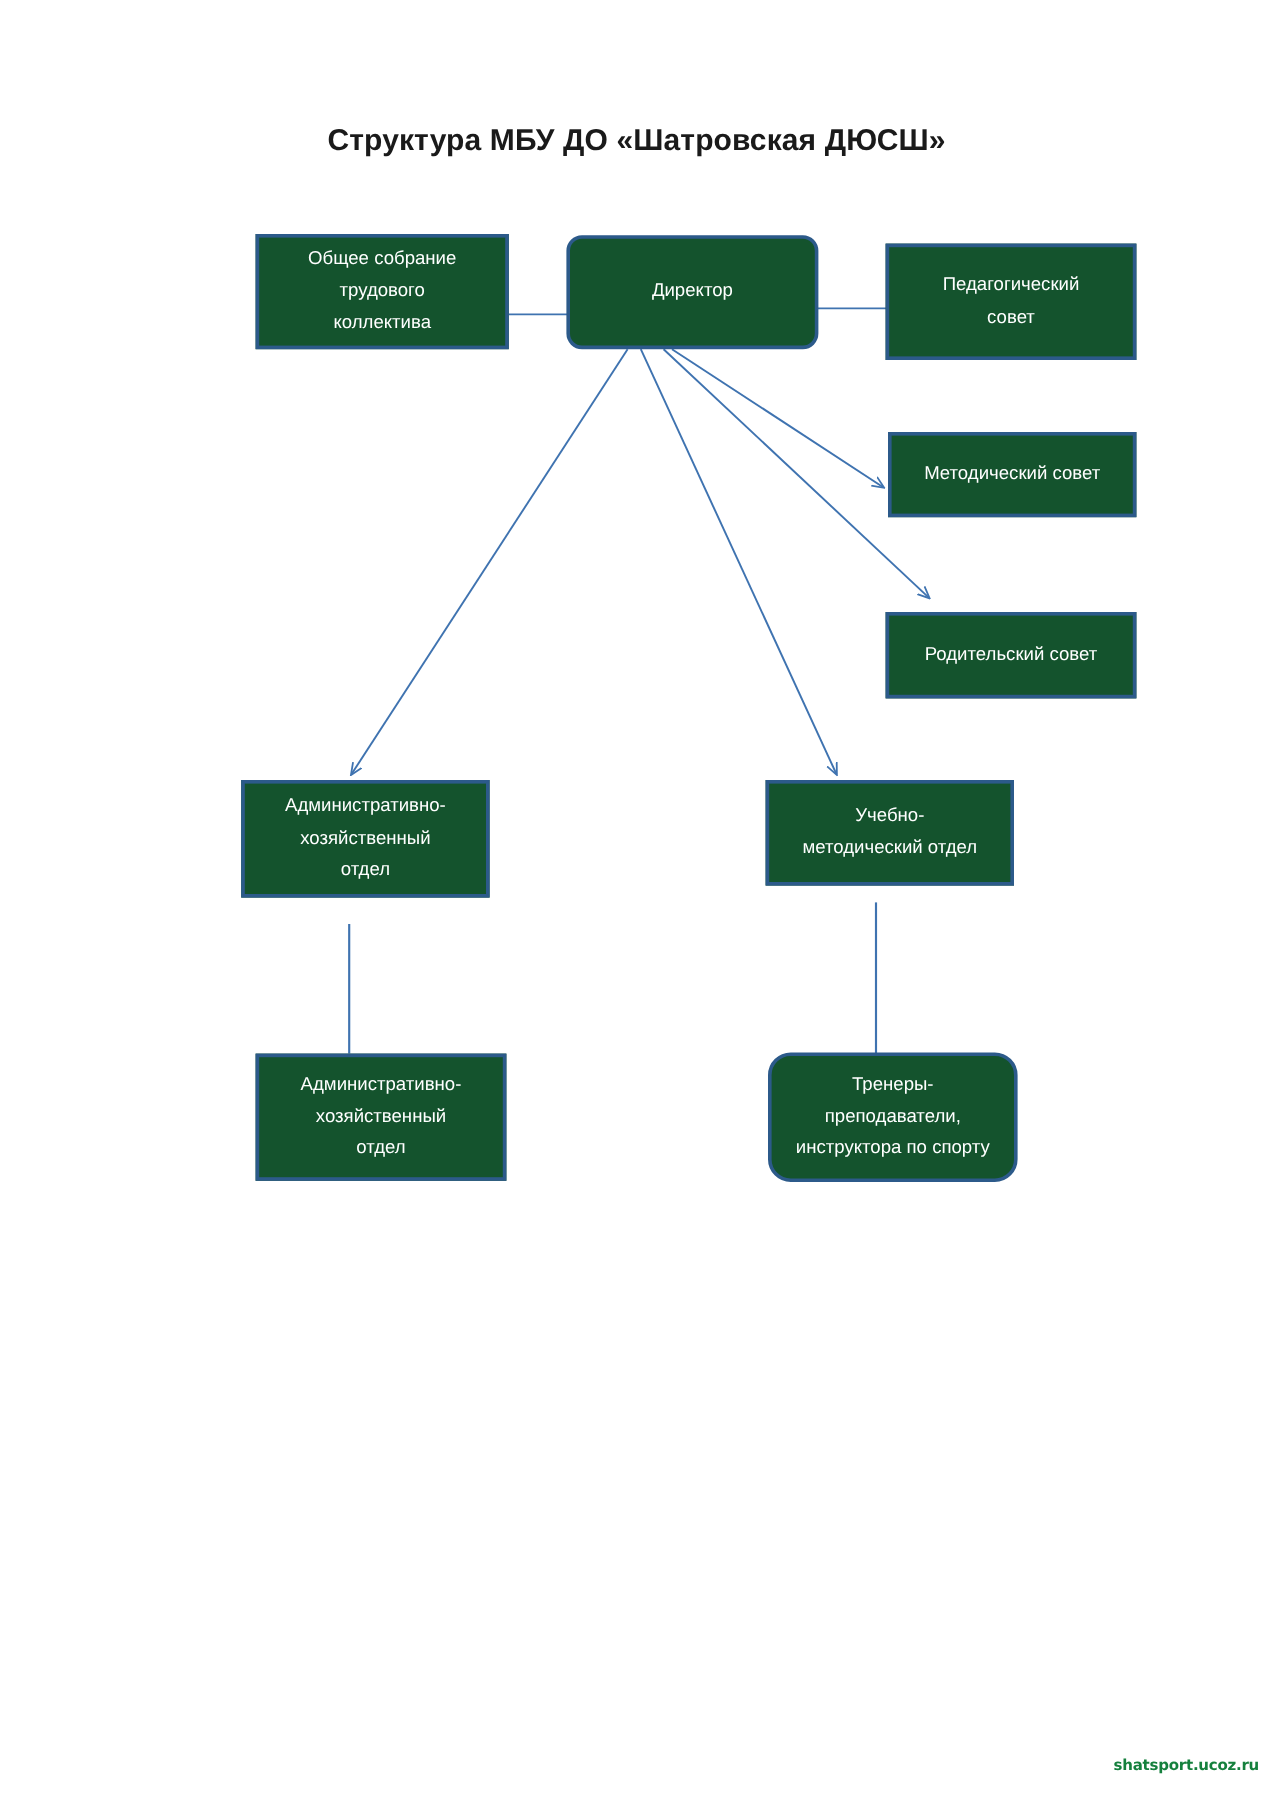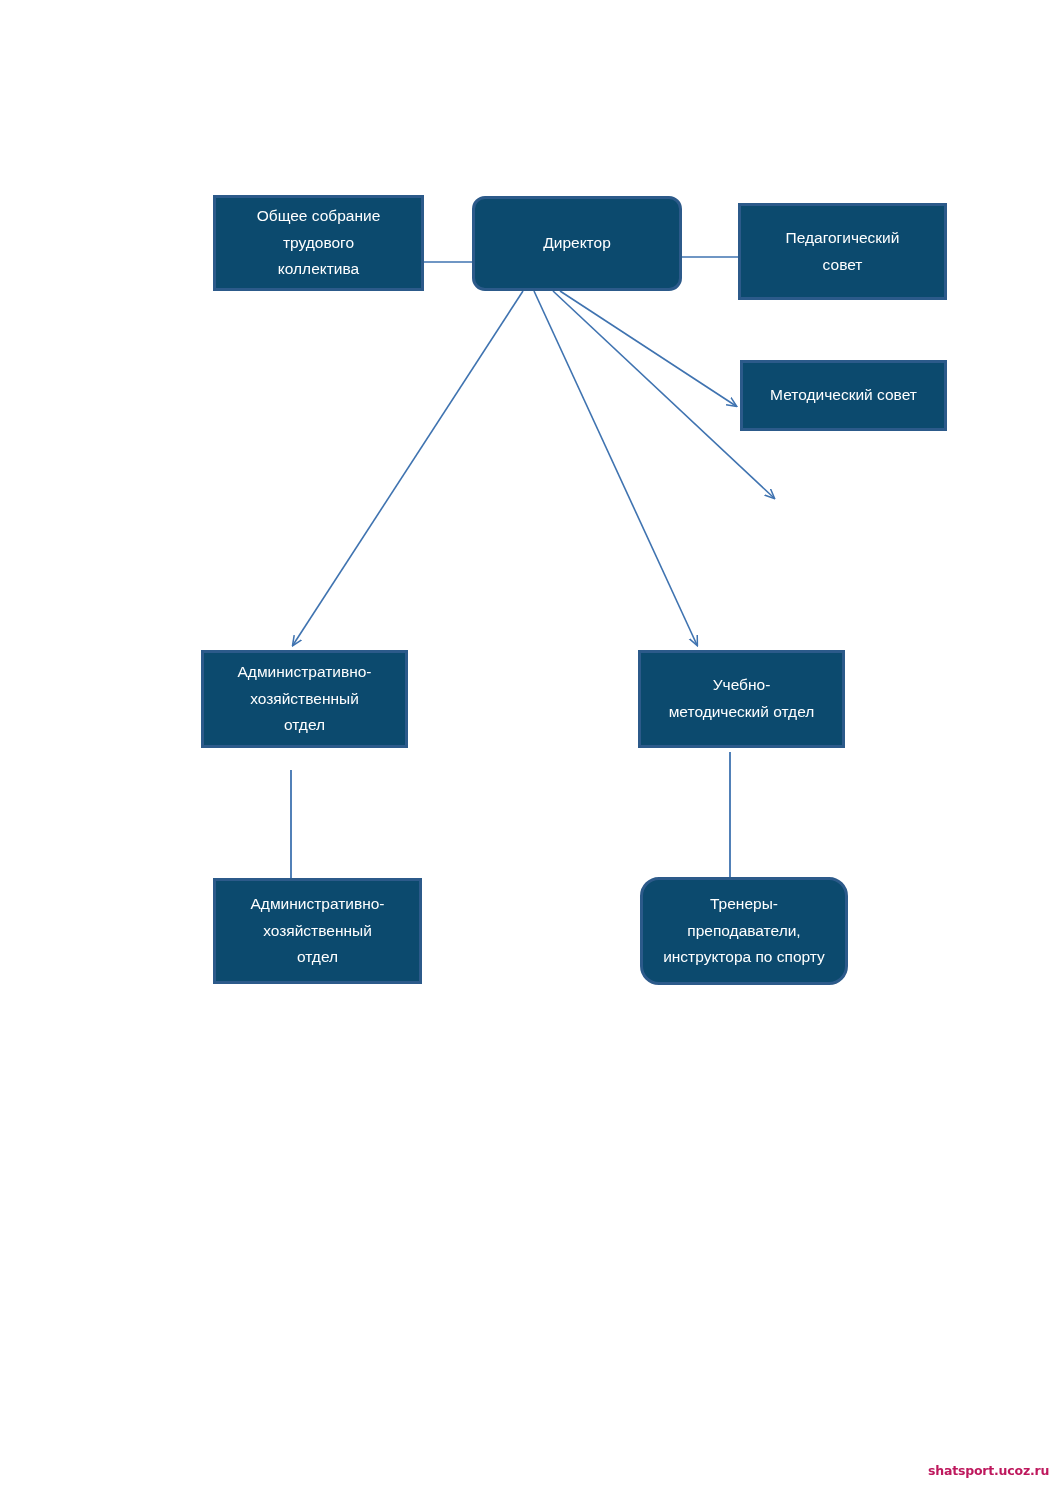--- a/index.html
+++ b/index.html
@@ -34,21 +34,21 @@
     position: absolute;
     left: 0;
     top: 0;
     width: 1061px;
     height: 1500px;
     pointer-events: none;
   }
   .node {
     position: absolute;
     box-sizing: border-box;
-    background: #0c4a6e;
+    background: #14532d;
     border: 3px solid #2c5a8a;
     color: #ffffff;
     display: flex;
     align-items: center;
     justify-content: center;
     text-align: center;
     font-size: 15.5px;
     line-height: 1.72;
     padding: 2px 7px;
   }
@@ -56,44 +56,45 @@
     display: block;
     width: 100%;
     white-space: pre-line;
   }
   #node-general-assembly { left: 213px; top: 195px; width: 211px; height: 96px; }
   #node-director         { left: 472px; top: 196px; width: 210px; height: 95px; border-radius: 13px; }
   #node-pedagogical      { left: 738px; top: 203px; width: 209px; height: 97px; }
   #node-methodical       { left: 740px; top: 360px; width: 207px; height: 71px; }
   #node-parental         { left: 738px; top: 510px; width: 209px; height: 72px; }
   #node-admin-economic   { left: 201px; top: 650px; width: 207px; height: 98px; }
-  #node-educational      { left: 638px; top: 650px; width: 207px; height: 98px; }
+  #node-educational      { left: 638px; top: 650px; width: 207px; height: 88px; }
   #node-admin-economic-2 { left: 213px; top: 878px; width: 209px; height: 106px; }
   #node-trainers         { left: 640px; top: 877px; width: 208px; height: 108px; border-radius: 19px; }
   #watermark {
     position: absolute;
     left: 928px;
     top: 1463px;
     font-size: 12.5px;
     font-weight: bold;
-    color: #be185d;
+    color: #15803d;
     font-family: "DejaVu Sans", sans-serif;
     letter-spacing: -0.2px;
     text-shadow:
        1px  0   0 #ffffff,
       -1px  0   0 #ffffff,
        0    1px 0 #ffffff,
        0   -1px 0 #ffffff;
   }
 </style>
 </head>
 <body>
 
 <div id="page">
 
+  <div id="diagram-title">Структура МБУ ДО «Шатровская ДЮСШ»</div>
 
   <svg id="connector-layer" viewBox="0 0 1061 1500" width="1061" height="1500" xmlns="http://www.w3.org/2000/svg">
     <defs>
       <marker id="arrowhead" markerWidth="11" markerHeight="11" refX="9" refY="5" orient="auto" markerUnits="userSpaceOnUse">
         <path d="M0,0.6 L10,5 L0,9.4" fill="none" stroke="#3f73b0" stroke-width="1.5"></path>
       </marker>
     </defs>
 
     <line x1="424" y1="262" x2="474" y2="262" stroke="#3f73b0" stroke-width="1.6"></line>
 
@@ -124,20 +125,23 @@
 
   <div class="node" id="node-methodical">
     <span class="node-label">Методический совет</span>
   </div>
 
   <div class="node" id="node-pedagogical">
     <span class="node-label">Педагогический
 совет</span>
   </div>
 
+  <div class="node" id="node-parental">
+    <span class="node-label">Родительский совет</span>
+  </div>
 
   <div class="node" id="node-admin-economic">
     <span class="node-label">Административно-
 хозяйственный
 отдел</span>
   </div>
 
   <div class="node" id="node-educational">
     <span class="node-label">Учебно-
 методический отдел</span>

